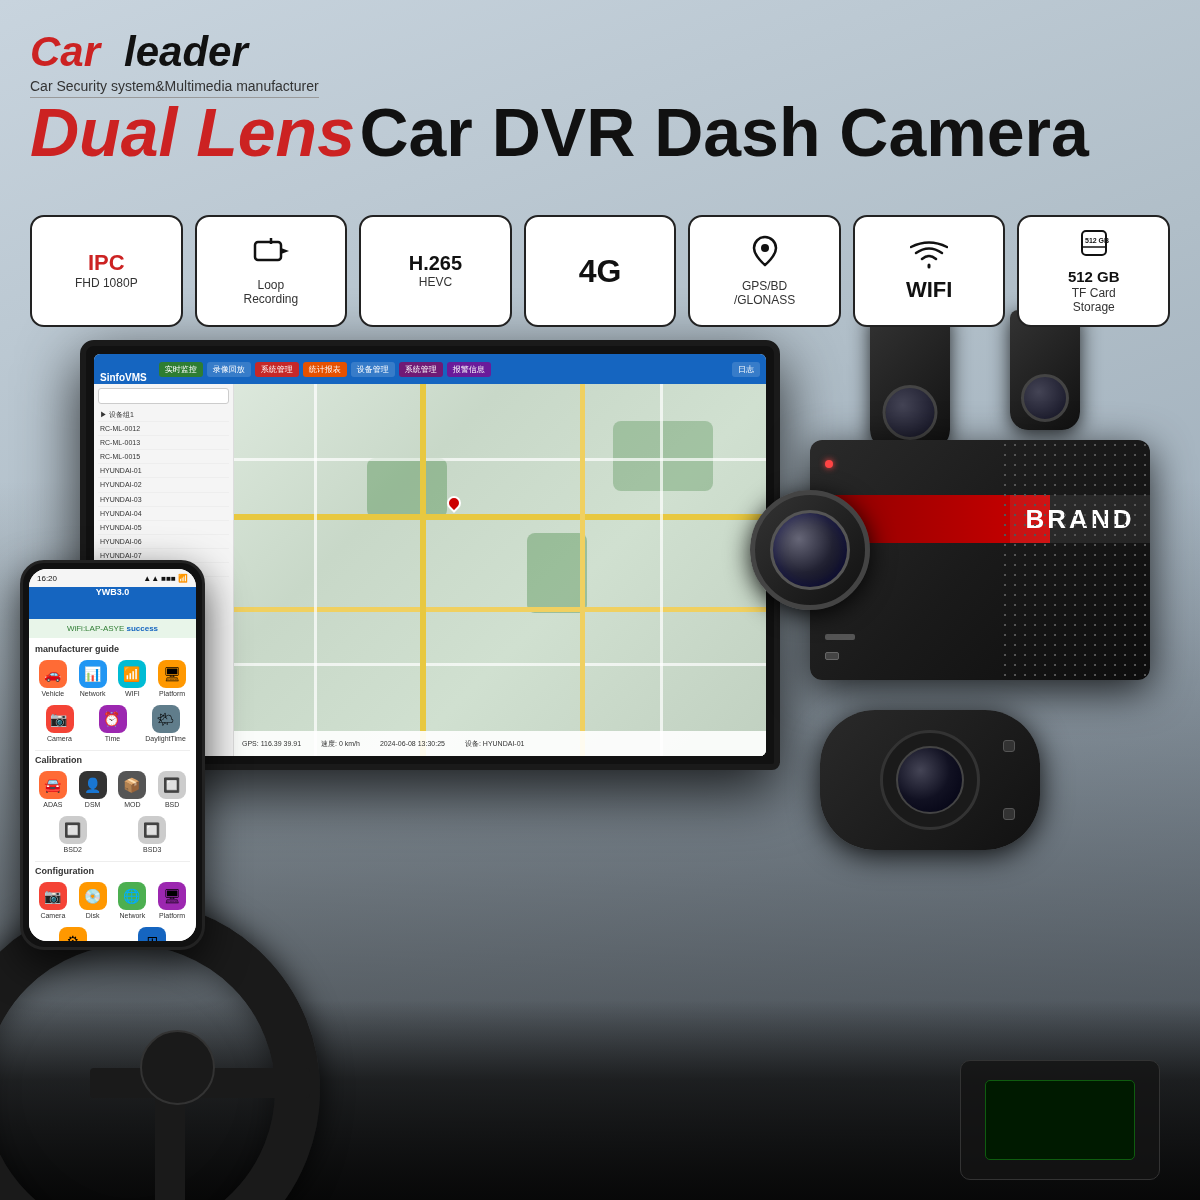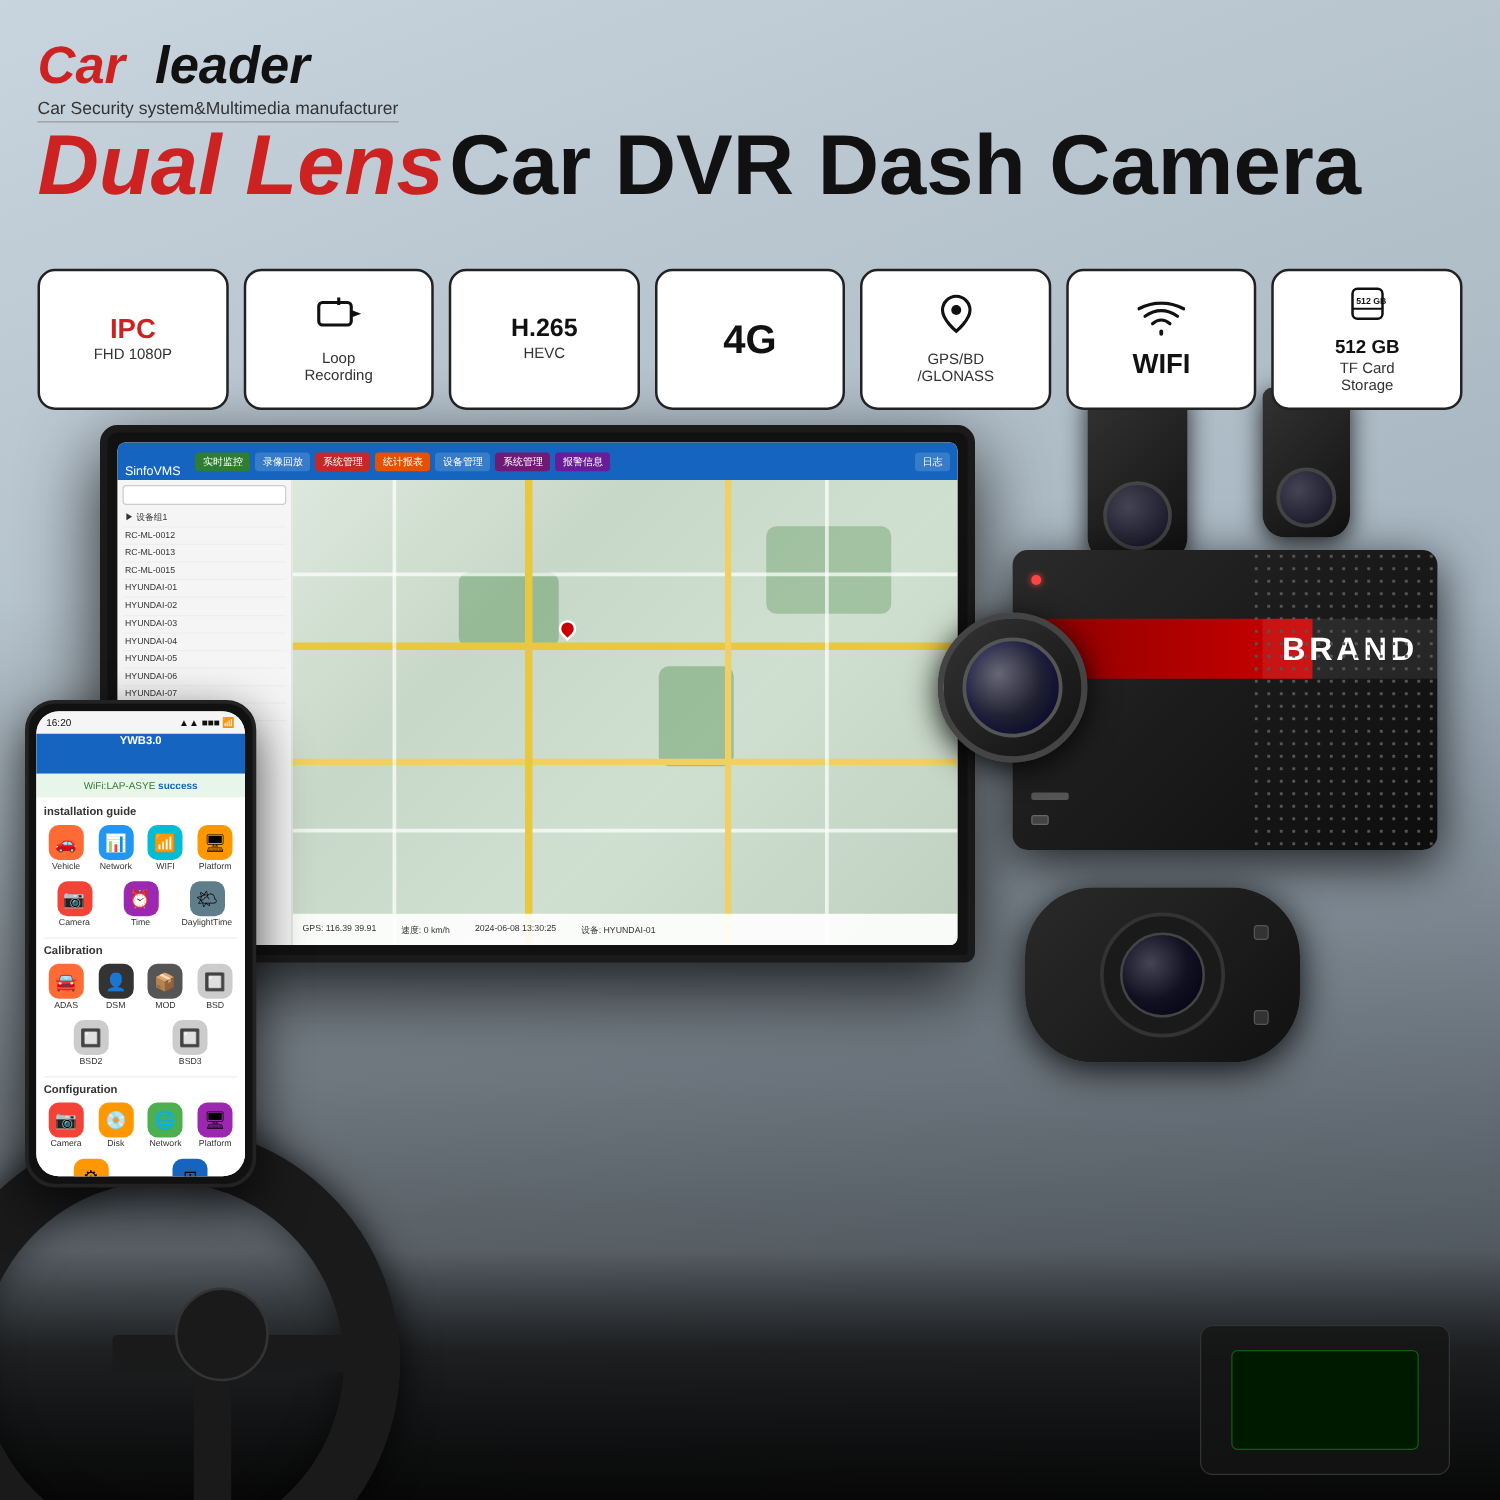--- a/index.html
+++ b/index.html
@@ -168,21 +168,21 @@
       background: #1565C0;
       display: flex;
       align-items: center;
       padding: 0 6px;
       gap: 4px;
     }
 
     .map-topbar-logo {
       color: white;
       font-size: 10px;
-      font-weight: normal;
+      font-weight: bold;
       margin-right: 8px;
       margin-top: 16px;
     }
 
     .map-nav-item {
       background: rgba(255,255,255,0.15);
       color: white;
       font-size: 8px;
       padding: 2px 6px;
       border-radius: 3px;
@@ -639,21 +639,21 @@
         <span>YWB3.0</span>
       </div>
 
       <div style="background:#e8f5e9;padding:5px 8px;font-size:8px;color:#2e7d32;text-align:center;">
         <span>WiFi:LAP-ASYE </span>
         <span style="color:#1565C0;font-weight:bold;">success</span>
       </div>
 
       <div style="padding:6px;background:white;flex:1;overflow:hidden;">
 
-        <div class="phone-section-title">installation guide</div>
+        <div class="phone-section-title">manufacturer guide</div>
         <div class="phone-icons-grid">
           <div class="phone-icon-item">
             <div class="phone-icon-box" style="background:#FF6B35;">🚗</div>
             <span class="phone-icon-label">Vehicle</span>
           </div>
           <div class="phone-icon-item">
             <div class="phone-icon-box" style="background:#2196F3;">📊</div>
             <span class="phone-icon-label">Network</span>
           </div>
           <div class="phone-icon-item">

